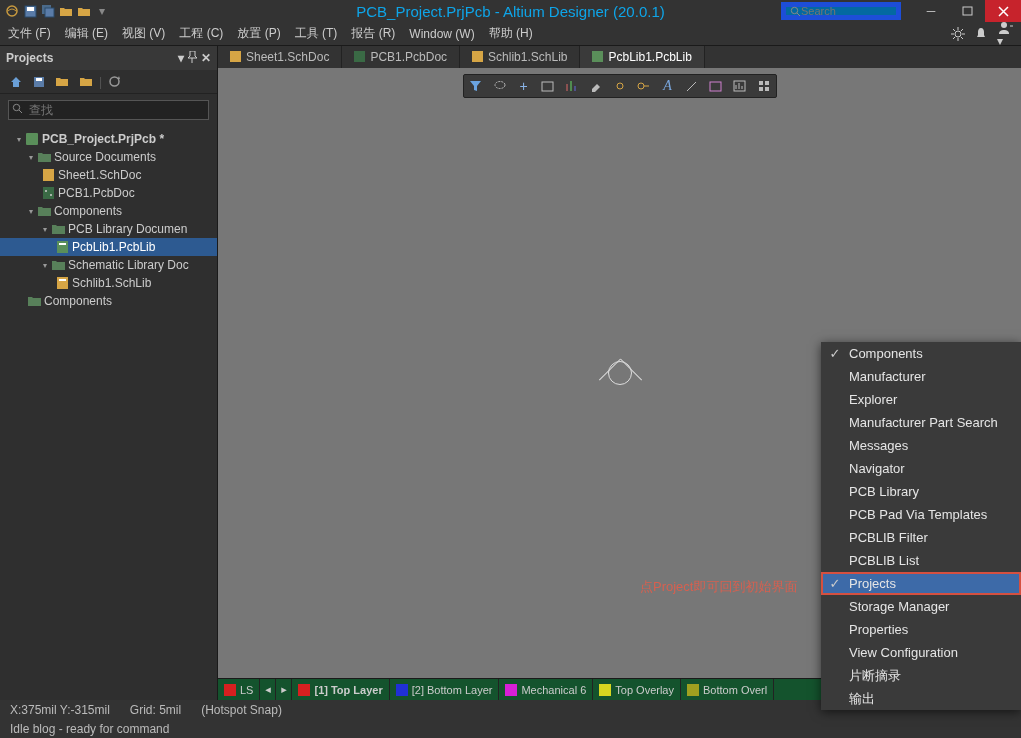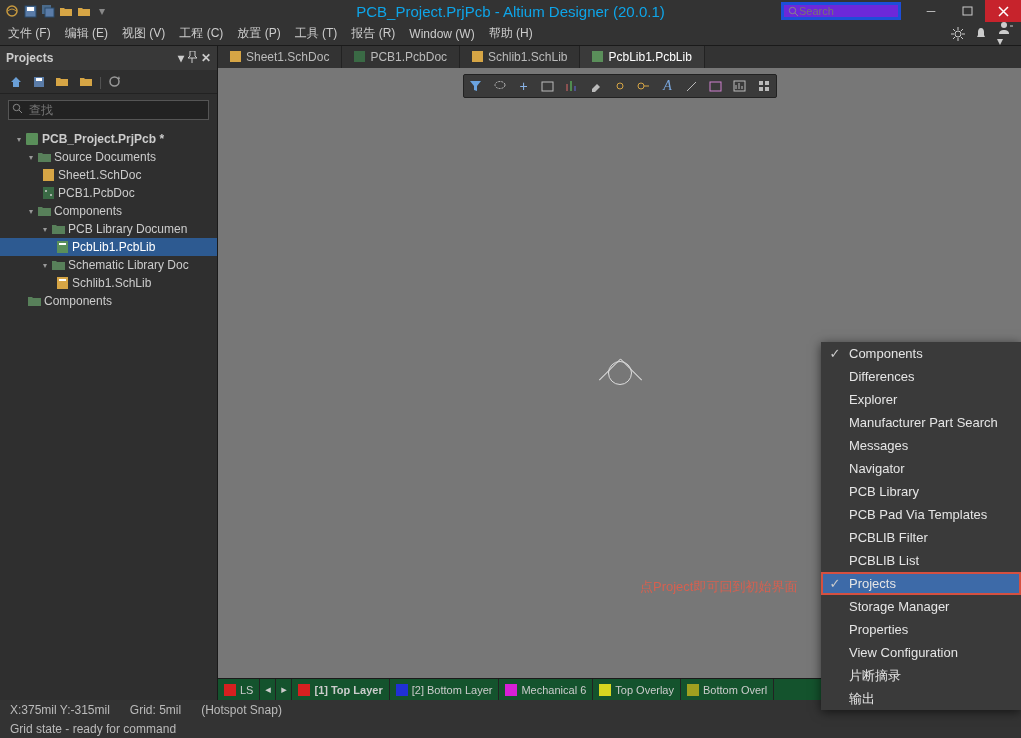--- a/index.html
+++ b/index.html
@@ -3,21 +3,21 @@
 <meta charset="utf-8">
 <style>
 * { margin: 0; padding: 0; box-sizing: border-box; font-family: "Segoe UI", "Microsoft YaHei", sans-serif; }
 body { width: 1021px; height: 738px; background: #2b2b2b; color: #ccc; font-size: 12px; overflow: hidden; position: relative; }
 
 
 .titlebar { height: 22px; background: #333; display: flex; align-items: center; position: relative; }
 .titlebar-icons { display: flex; align-items: center; gap: 2px; padding-left: 4px; }
 .tb-icon { width: 16px; height: 16px; display: flex; align-items: center; justify-content: center; }
 .app-title { position: absolute; left: 50%; transform: translateX(-50%); font-size: 15px; color: #0ea5e9; }
-.search-box { position: absolute; right: 120px; top: 2px; width: 120px; height: 18px; background: #6d28d9; border: 3px solid #1d4ed8; display: flex; align-items: center; padding: 0 4px; }
+.search-box { position: absolute; right: 120px; top: 2px; width: 120px; height: 18px; background: #0369a1; border: 5px solid #1d4ed8; display: flex; align-items: center; padding: 0 4px; }
 .search-box input { background: transparent; border: none; color: #bbb; font-size: 11px; width: 90px; outline: none; }
 .win-controls { position: absolute; right: 0; top: 0; display: flex; }
 .win-btn { width: 36px; height: 22px; display: flex; align-items: center; justify-content: center; color: #ccc; }
 .win-close { background: #c7232c; }
 
 
 .menubar { height: 24px; background: #333; display: flex; align-items: center; padding-left: 8px; gap: 14px; font-size: 12px; border-bottom: 1px solid #1a1a1a; position: relative; }
 .menubar .right-icons { position: absolute; right: 8px; display: flex; gap: 10px; align-items: center; }
 
 
@@ -466,21 +466,21 @@
   </div>
 </div>
 
 <div class="context-menu">
   <div class="cm-item">
       <span class="cm-check">✓</span>
       <span>Components</span>
     </div>
   <div class="cm-item">
       <span class="cm-check"></span>
-      <span>Differences</span>
+      <span>Manufacturer</span>
     </div>
   <div class="cm-item">
       <span class="cm-check"></span>
       <span>Explorer</span>
     </div>
   <div class="cm-item">
       <span class="cm-check"></span>
       <span>Manufacturer Part Search</span>
     </div>
   <div class="cm-item">
@@ -539,15 +539,15 @@
 
 <div class="watermark" style="left:820px; top:717px;">https://blog.csdn.net/Qxiaofei_</div>
 
 <div class="statusbar">
   <div class="sb-row">
     <span>X:375mil Y:-315mil</span>
     <span>Grid: 5mil</span>
     <span>(Hotspot Snap)</span>
   </div>
   <div class="sb-row">
-    <span>Grid state - ready for command</span>
+    <span>Idle blog - ready for command</span>
   </div>
 </div>
 
 </body></html>

